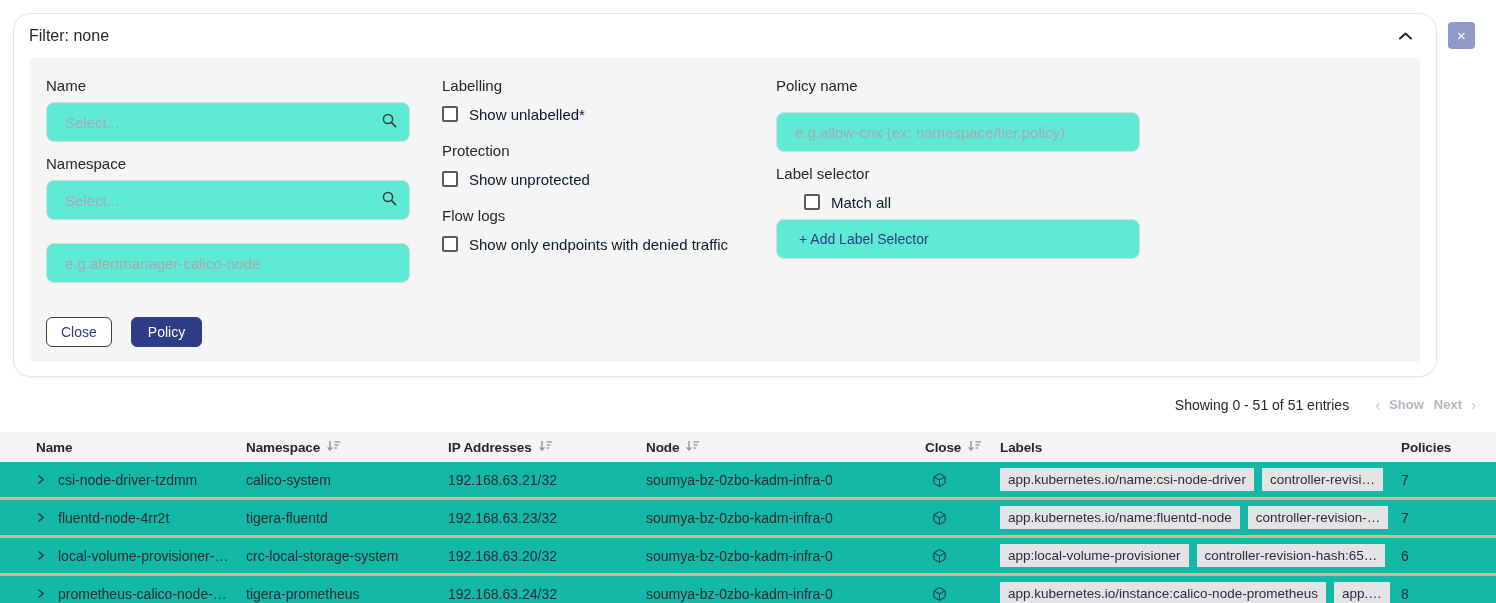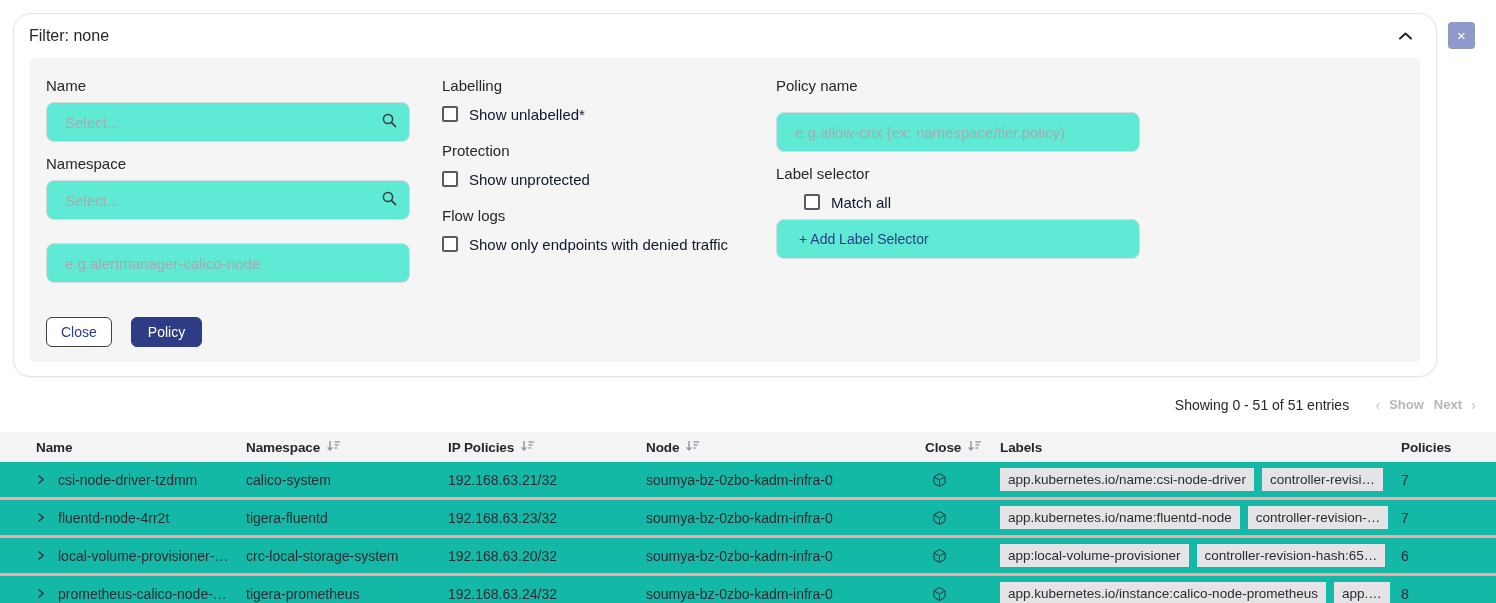--- a/index.html
+++ b/index.html
@@ -190,21 +190,21 @@
         <svg width="14" height="13" viewBox="0 0 14 13">
             <line x1="4" y1="2" x2="4" y2="10.5" stroke="#8d939c" stroke-width="1.4"></line>
             <polyline points="1.6,8.4 4,11 6.4,8.4" fill="none" stroke="#8d939c" stroke-width="1.4"></polyline>
             <line x1="8.5" y1="3" x2="14" y2="3" stroke="#8d939c" stroke-width="1.3"></line>
             <line x1="8.5" y1="6" x2="12.5" y2="6" stroke="#8d939c" stroke-width="1.3"></line>
             <line x1="8.5" y1="9" x2="11" y2="9" stroke="#8d939c" stroke-width="1.3"></line>
           </svg>
       </span>
     </div>
     <div class="tcell th">
-      <span>IP Policies</span>
+      <span>IP Addresses</span>
       <span class="sort-ic">
         <svg width="14" height="13" viewBox="0 0 14 13">
             <line x1="4" y1="2" x2="4" y2="10.5" stroke="#8d939c" stroke-width="1.4"></line>
             <polyline points="1.6,8.4 4,11 6.4,8.4" fill="none" stroke="#8d939c" stroke-width="1.4"></polyline>
             <line x1="8.5" y1="3" x2="14" y2="3" stroke="#8d939c" stroke-width="1.3"></line>
             <line x1="8.5" y1="6" x2="12.5" y2="6" stroke="#8d939c" stroke-width="1.3"></line>
             <line x1="8.5" y1="9" x2="11" y2="9" stroke="#8d939c" stroke-width="1.3"></line>
           </svg>
       </span>
     </div>

